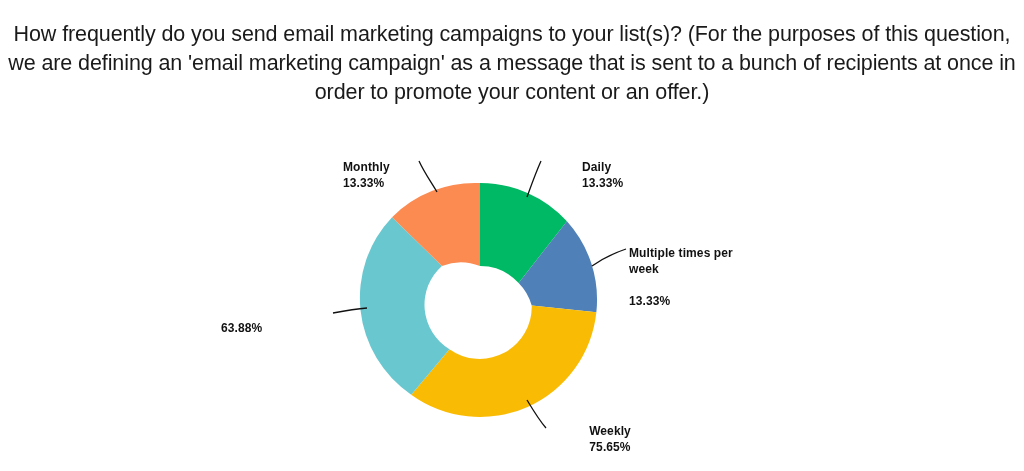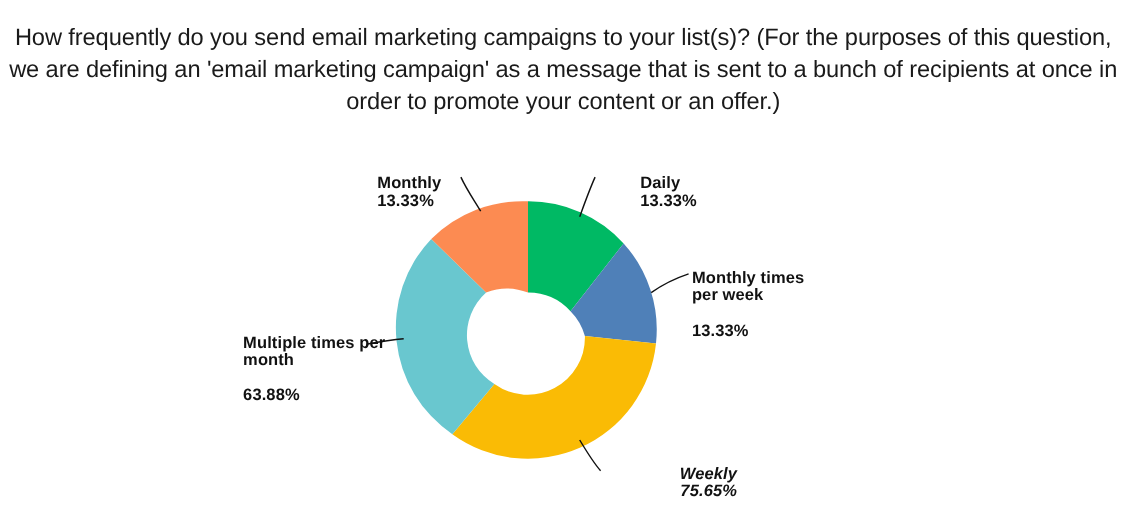--- a/index.html
+++ b/index.html
@@ -54,34 +54,34 @@
     position: absolute;
     left: 0;
     top: 0;
   }
 
   
   .callout {
     position: absolute;
     font-family: "Liberation Sans", sans-serif;
     font-weight: bold;
-    font-size: 15px;
+    font-size: 12px;
     line-height: 16px;
     color: #111111;
     letter-spacing: 0.1px;
   }
   .callout .lbl { display: block; }
   .callout .pct { display: block; }
   .callout.gap .pct { margin-top: 16px; }
 
   .callout-monthly   { left: 343px; top: 159px; width: 120px; text-align: left; }
   .callout-daily     { left: 550px; top: 159px; width: 140px; text-align: left; margin-left: 32px; }
   .callout-mtw       { left: 629px; top: 245px; width: 130px; text-align: left; }
   .callout-mtm       { left: 221px; top: 304px; width: 130px; text-align: left; }
-  .callout-weekly    { left: 550px; top: 423px; width: 120px; text-align: right; font-style: italic; }
+  .callout-weekly    { left: 550px; top: 423px; width: 120px; text-align: center; }
 </style>
 </head>
 <body>
 
 <div id="chart-root">
 
   <div class="chart-title">How frequently do you send email marketing campaigns to your list(s)? (For the purposes of this question, we are defining an 'email marketing campaign' as a message that is sent to a bunch of recipients at once in order to promote your content or an offer.)</div>
 
   <div class="donut-wrap">
     <svg class="donut-svg" width="1024" height="471" viewBox="0 0 1024 471">
@@ -132,26 +132,25 @@
     <span class="lbl">Monthly</span>
     <span class="pct">13.33%</span>
   </div>
 
   <div class="callout callout-daily">
     <span class="lbl">Daily</span>
     <span class="pct">13.33%</span>
   </div>
 
   <div class="callout callout-mtw gap">
-    <span class="lbl">Monthly times per week</span>
+    <span class="lbl">Multiple times per week</span>
     <span class="pct">13.33%</span>
   </div>
 
   <div class="callout callout-mtm gap">
-    <span class="lbl">Multiple times per month</span>
     <span class="pct">63.88%</span>
   </div>
 
   <div class="callout callout-weekly">
     <span class="lbl">Weekly</span>
     <span class="pct">75.65%</span>
   </div>
 
 </div>
 

